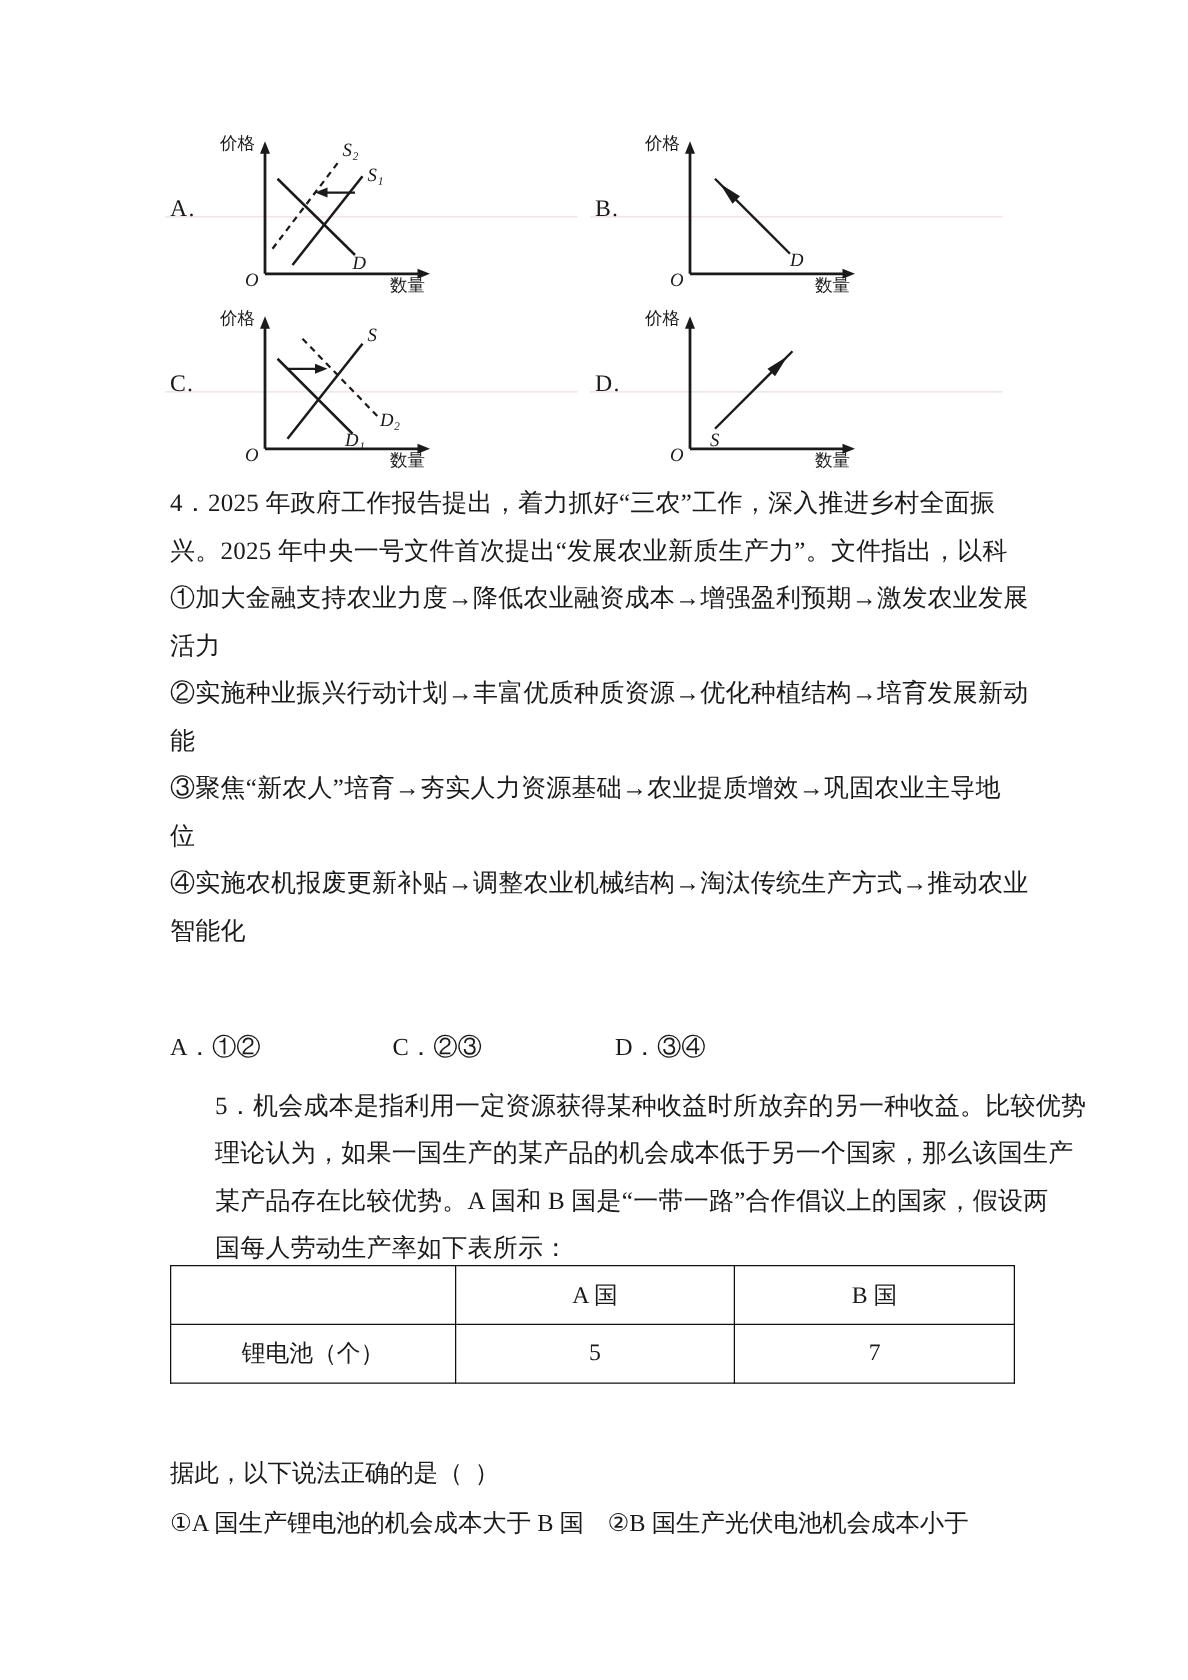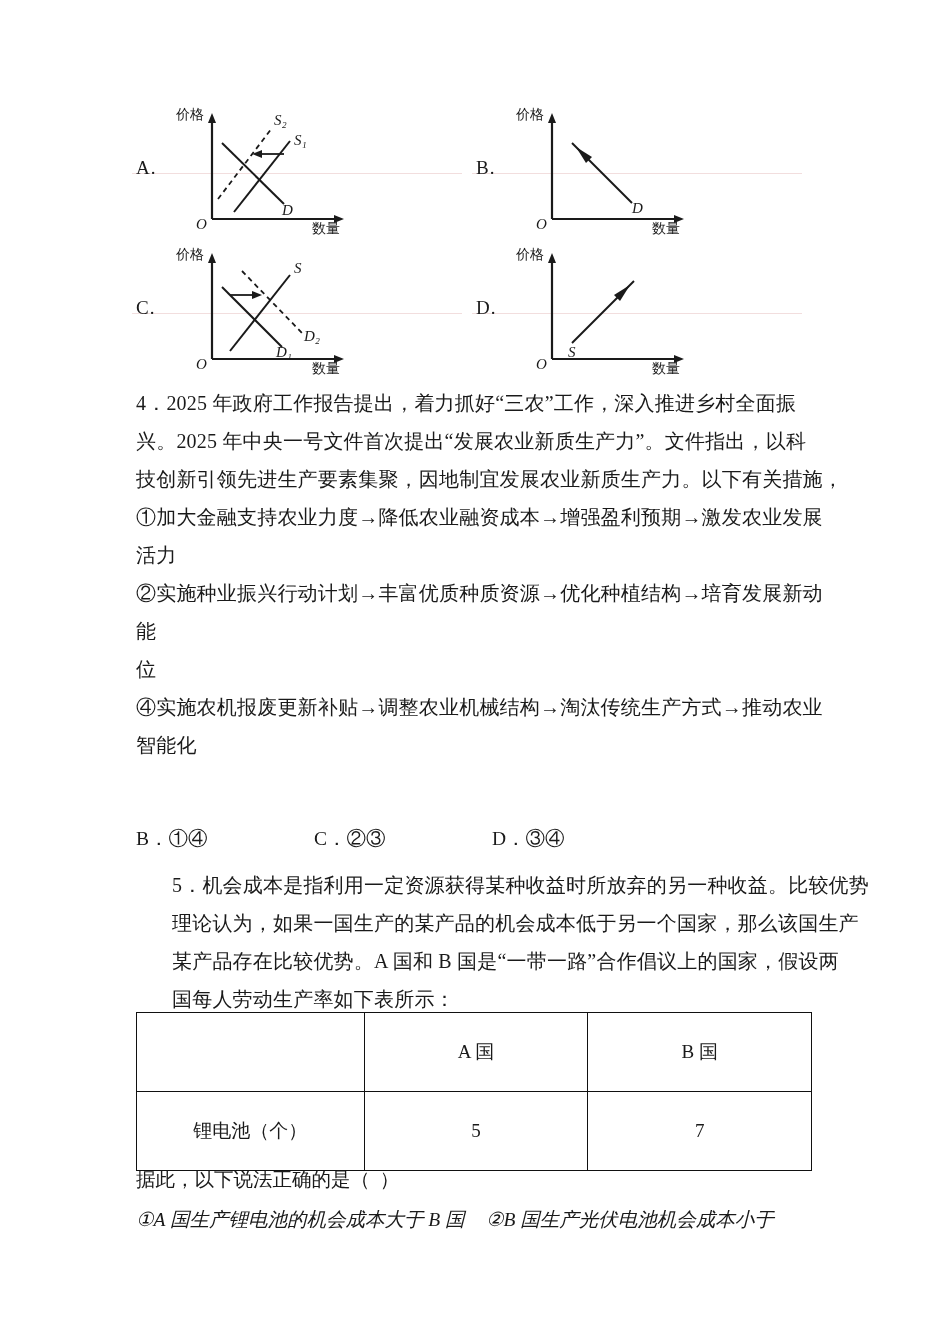--- a/index.html
+++ b/index.html
@@ -100,21 +100,21 @@
     width: 676px;
     border-collapse: collapse;
     font-size: 19px;
     font-family: "Liberation Serif", serif;
   }
   table.data-table td, table.data-table th {
     border: 1.3px solid #111;
     text-align: center;
     height: 46px;
     font-weight: normal;
-    padding: 16px;
+    padding: 0;
   }
   table.data-table col.c1 { width: 228px; }
   table.data-table col.c2 { width: 224px; }
   table.data-table col.c3 { width: 224px; }
 
   .tail-line {
     position: absolute;
     left: 136px;
     width: 700px;
     font-size: 19.5px;
@@ -217,32 +217,32 @@
         <text x="148" y="134" font-family="'Liberation Sans',sans-serif" font-size="14" fill="#1a1a1a">数量</text>
         <text x="32" y="130" font-family="'Liberation Serif',serif" font-size="15" font-style="italic" fill="#1a1a1a">O</text>
         <text x="64" y="118" font-family="'Liberation Serif',serif" font-size="15" font-style="italic" fill="#1a1a1a">S</text>
       </svg>
     </div>
   </div>
 
   <div class="qtext" style="top:384px;">
     <span class="line">4．2025 年政府工作报告提出，着力抓好“三农”工作，深入推进乡村全面振</span>
     <span class="line">兴。2025 年中央一号文件首次提出“发展农业新质生产力”。文件指出，以科</span>
-    <span class="line">技创新引领先进生产要素集聚，因地制宜发展农业新质生产力。以下有关措施，</span>
     <span class="line">①加大金融支持农业力度→降低农业融资成本→增强盈利预期→激发农业发展</span>
     <span class="line">活力</span>
     <span class="line">②实施种业振兴行动计划→丰富优质种质资源→优化种植结构→培育发展新动</span>
     <span class="line">能</span>
+    <span class="line">③聚焦“新农人”培育→夯实人力资源基础→农业提质增效→巩固农业主导地</span>
     <span class="line">位</span>
     <span class="line">④实施农机报废更新补贴→调整农业机械结构→淘汰传统生产方式→推动农业</span>
     <span class="line">智能化</span>
   </div>
 
   <div class="opts-row" style="top:820px;">
-    <span class="opt-w">B．①④</span>
+    <span class="opt-w">A．①②</span>
     <span class="opt-w">C．②③</span>
     <span class="opt-w">D．③④</span>
   </div>
 
   <div class="qtext" style="top:866px;margin-left:36px;">
     <span class="line">5．机会成本是指利用一定资源获得某种收益时所放弃的另一种收益。比较优势</span>
     <span class="line">理论认为，如果一国生产的某产品的机会成本低于另一个国家，那么该国生产</span>
     <span class="line">某产品存在比较优势。A 国和 B 国是“一带一路”合作倡议上的国家，假设两</span>
     <span class="line">国每人劳动生产率如下表所示：</span>
   </div>
@@ -264,18 +264,18 @@
       <tr>
         <td>锂电池（个）</td>
         <td>5</td>
         <td>7</td>
       </tr>
     </tbody>
   </table>
 
   <div class="tail-line" style="top:1161px;">据此，以下说法正确的是（  ）</div>
 
-  <div class="tail-line" style="top:1201px; display:flex;font-style:italic;">
+  <div class="tail-line" style="top:1201px; display:flex;">
     <span style="width:350px;">①A 国生产锂电池的机会成本大于 B 国</span>
     <span>②B 国生产光伏电池机会成本小于</span>
   </div>
 
 </div>
 
 </body></html>

